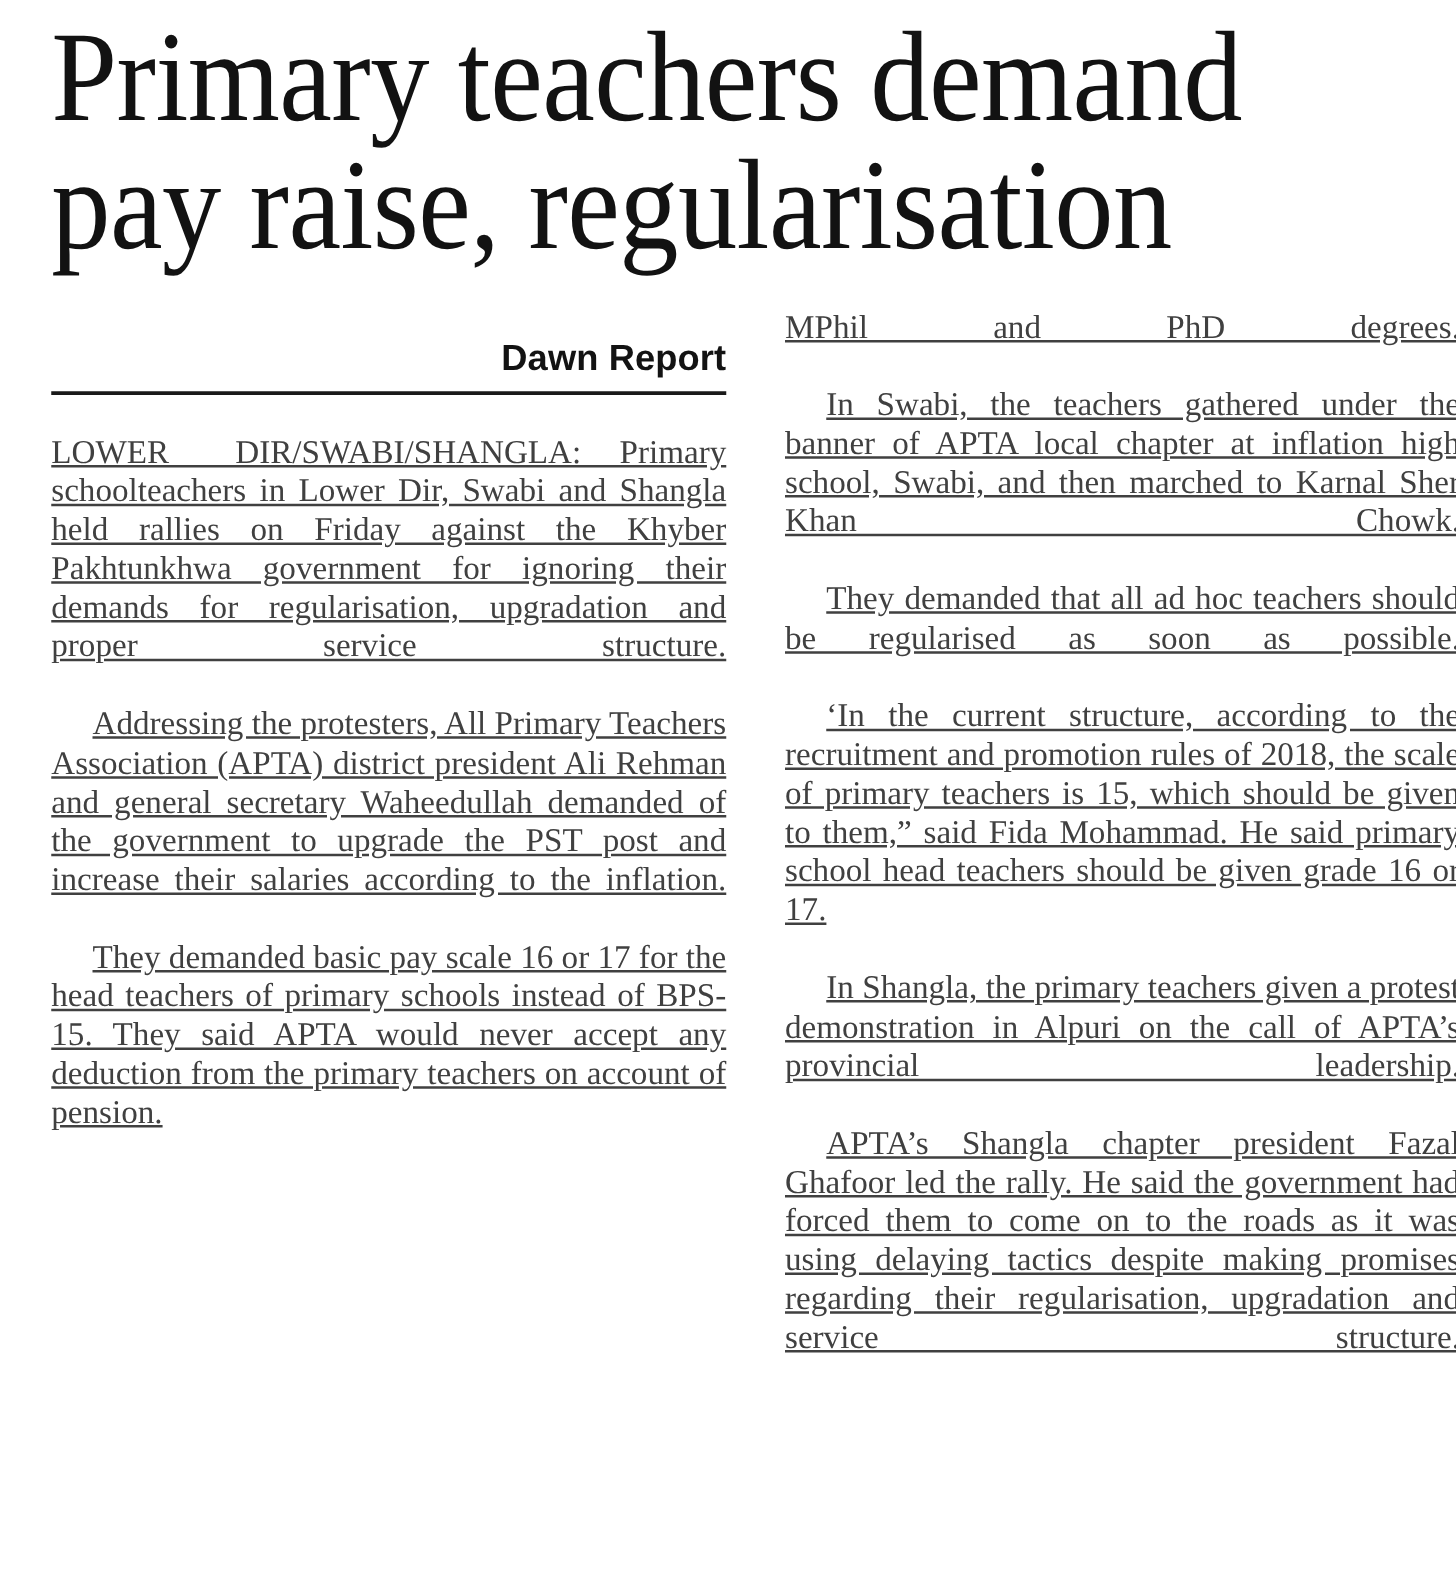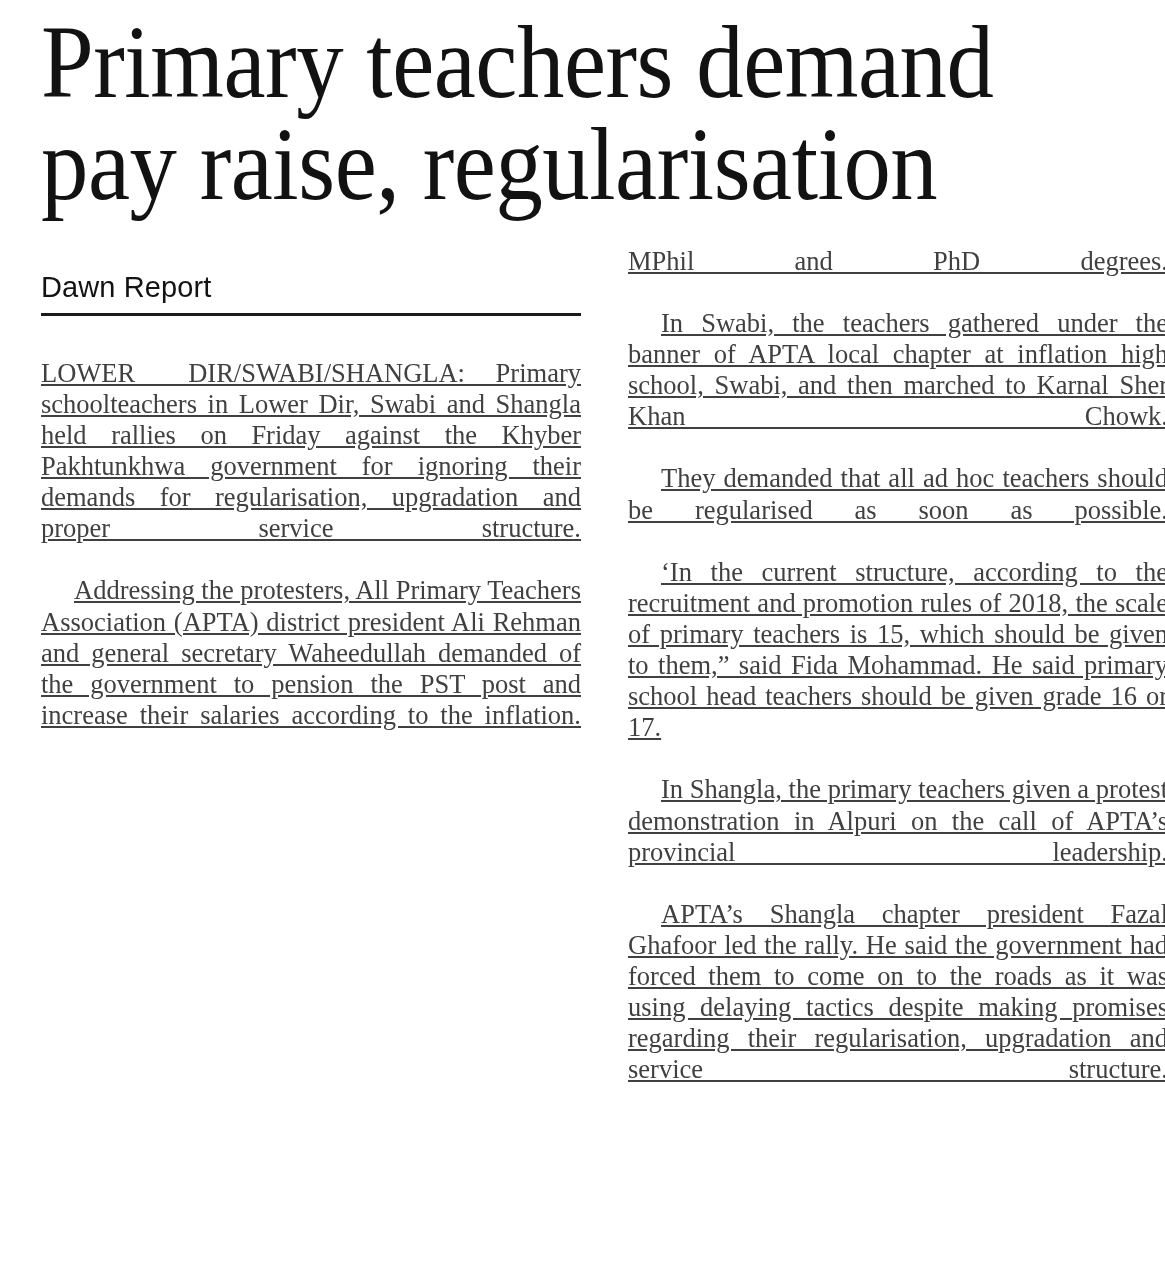--- a/index.html
+++ b/index.html
@@ -42,44 +42,44 @@
   }
 
   
   .byline-wrap {
     margin-top: 56px;
     width: 540px;
   }
   .byline {
     font-family: "Liberation Sans", sans-serif;
     font-size: 29px;
-    font-weight: 400;
+    font-weight: 700;
     line-height: 1.1;
     color: #131313;
     letter-spacing: 0.1px;
+    text-align: right;
   }
   .byline-rule {
     margin-top: 9px;
     width: 540px;
     height: 3px;
     background: #1a1a1a;
   }
 
   
   .columns {
     margin-top: 30px;
     display: flex;
     flex-direction: row;
     align-items: flex-start;
     column-gap: 47px;
   }
   .col {
     width: 540px;
     flex: 0 0 540px;
-    margin-top: 12px;
   }
   .col-right {
     margin-top: -100px;
   }
 
   p.para {
     margin: 0;
     font-family: "Liberation Serif", serif;
     font-size: 26.5px;
     line-height: 31.1px;
@@ -111,21 +111,22 @@
 
   <div class="byline-wrap">
     <div class="byline">Dawn Report</div>
     <div class="byline-rule"></div>
   </div>
 
   <div class="columns">
 
     <div class="col col-left">
       <p class="para no-indent">LOWER    DIR/SWABI/SHANGLA: Primary schoolteachers in Lower Dir, Swabi and Shangla held rallies on Friday against the Khyber Pakhtunkhwa government for ignoring their demands for regularisation, upgradation and proper service structure.</p>
-      <p class="para">Addressing the protesters, All Primary Teachers Association (APTA) district president Ali Rehman and general secretary Waheedullah demanded of the government to pension the PST post and increase their salaries according to the inflation.</p>
+      <p class="para">Addressing the protesters, All Primary Teachers Association (APTA) district president Ali Rehman and general secretary Waheedullah demanded of the government to upgrade the PST post and increase their salaries according to the inflation.</p>
+      <p class="para">They demanded basic pay scale 16 or 17 for the head teachers of primary schools instead of BPS-15. They said APTA would never accept any deduction from the primary teachers on account of pension.</p>
     </div>
 
     <div class="col col-right">
       <p class="para no-indent">MPhil and PhD degrees.</p>
       <p class="para">In Swabi, the teachers gathered under the banner of APTA local chapter at inflation high school, Swabi, and then marched to Karnal Sher Khan Chowk.</p>
       <p class="para">They demanded that all ad hoc teachers should be regularised as soon as possible.</p>
       <p class="para">‘In the current structure, according to the recruitment and promotion rules of 2018, the scale of primary teachers is 15, which should be given to them,” said Fida Mohammad. He said primary school head teachers should be given grade 16 or 17.</p>
       <p class="para">In Shangla, the primary teachers given a protest demonstration in Alpuri on the call of APTA’s provincial leadership.</p>
       <p class="para">APTA’s Shangla chapter president Fazal Ghafoor led the rally. He said the government had forced them to come on to the roads as it was using delaying tactics despite making promises regarding their regularisation, upgradation and service structure.</p>
     </div>

